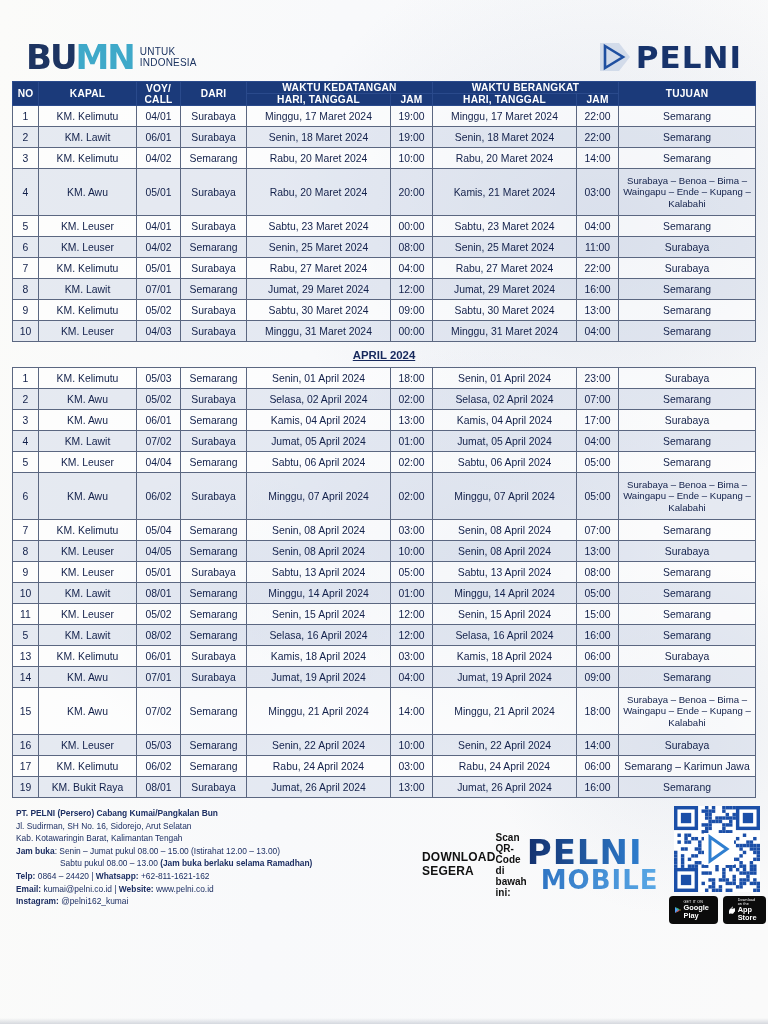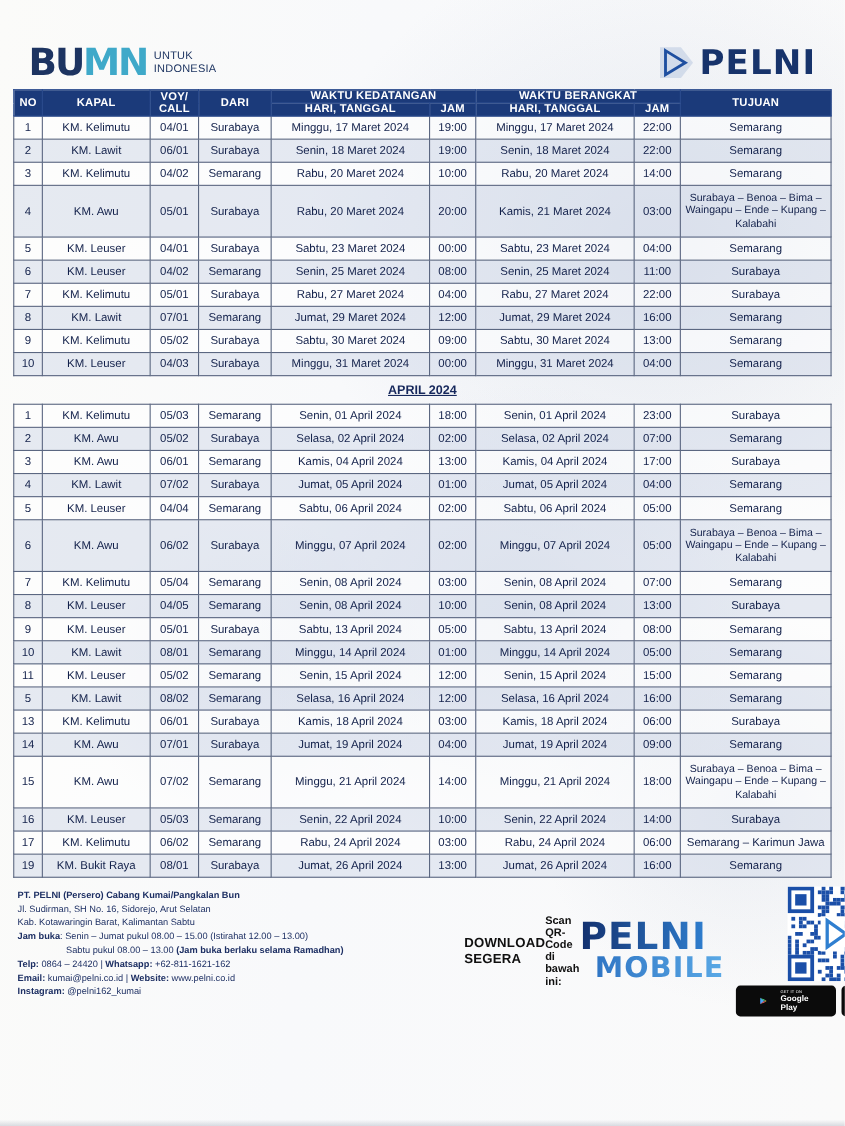--- a/index.html
+++ b/index.html
@@ -77,21 +77,21 @@
   .pm-logo{display:flex;flex-direction:column;align-items:flex-start;line-height:.92;}
   .pm-1{font-size:34px;font-weight:800;letter-spacing:1px;
         background:linear-gradient(90deg,#13306e,#2f7fd0);-webkit-background-clip:text;background-clip:text;color:transparent;
         font-family:"DejaVu Sans",sans-serif;}
   .pm-2{font-size:26px;font-weight:700;letter-spacing:1px;
         background:linear-gradient(90deg,#2a6fc0,#5aa9e6);-webkit-background-clip:text;background-clip:text;color:transparent;
         font-family:"DejaVu Sans",sans-serif;padding-left:14px;}
   .qr-wrap{display:flex;flex-direction:column;align-items:center;gap:4px;}
   .qr{width:86px;height:86px;position:relative;background:#fff;}
   .badges{display:flex;gap:5px;}
-  .badge{background:#0b0b0b;color:#fff;border-radius:4px;display:flex;align-items:center;gap:13px;padding:3px 22px;}
+  .badge{background:#0b0b0b;color:#fff;border-radius:4px;display:flex;align-items:center;gap:3px;padding:3px 6px;}
   .badge .bt{display:flex;flex-direction:column;line-height:1;}
   .badge .bt small{font-size:3.6px;letter-spacing:.2px;}
   .badge .bt span{font-size:7.4px;font-weight:700;}
 </style>
 </head>
 <body>
 
 <div class="page">
 
   <div class="topbar">
@@ -473,21 +473,21 @@
           <td>16:00</td>
           <td>Semarang</td>
         </tr>
       </tbody>
   </table>
 
   <div class="footer">
     <div class="contact">
       <div><b>PT. PELNI (Persero) Cabang Kumai/Pangkalan Bun</b></div>
       <div>Jl. Sudirman, SH No. 16, Sidorejo, Arut Selatan</div>
-      <div>Kab. Kotawaringin Barat, Kalimantan Sabtu</div>
+      <div>Kab. Kotawaringin Barat, Kalimantan Tengah</div>
       <div><b>Jam buka</b><span>: Senin – Jumat pukul 08.00 – 15.00 (Istirahat 12.00 – 13.00)</span></div>
       <div class="indent"><span>Sabtu pukul 08.00 – 13.00 </span><b>(Jam buka berlaku selama Ramadhan)</b></div>
       <div><b>Telp:</b><span> 0864 – 24420 | </span><b>Whatsapp:</b><span> +62-811-1621-162</span></div>
       <div><b>Email:</b><span> kumai@pelni.co.id  | </span><b>Website:</b><span> www.pelni.co.id</span></div>
       <div><b>Instagram:</b><span> @pelni162_kumai</span></div>
     </div>
 
     <div class="promo">
       <div class="promo-h">DOWNLOAD SEGERA</div>
       <div class="promo-s">Scan QR-Code di bawah ini:</div>

